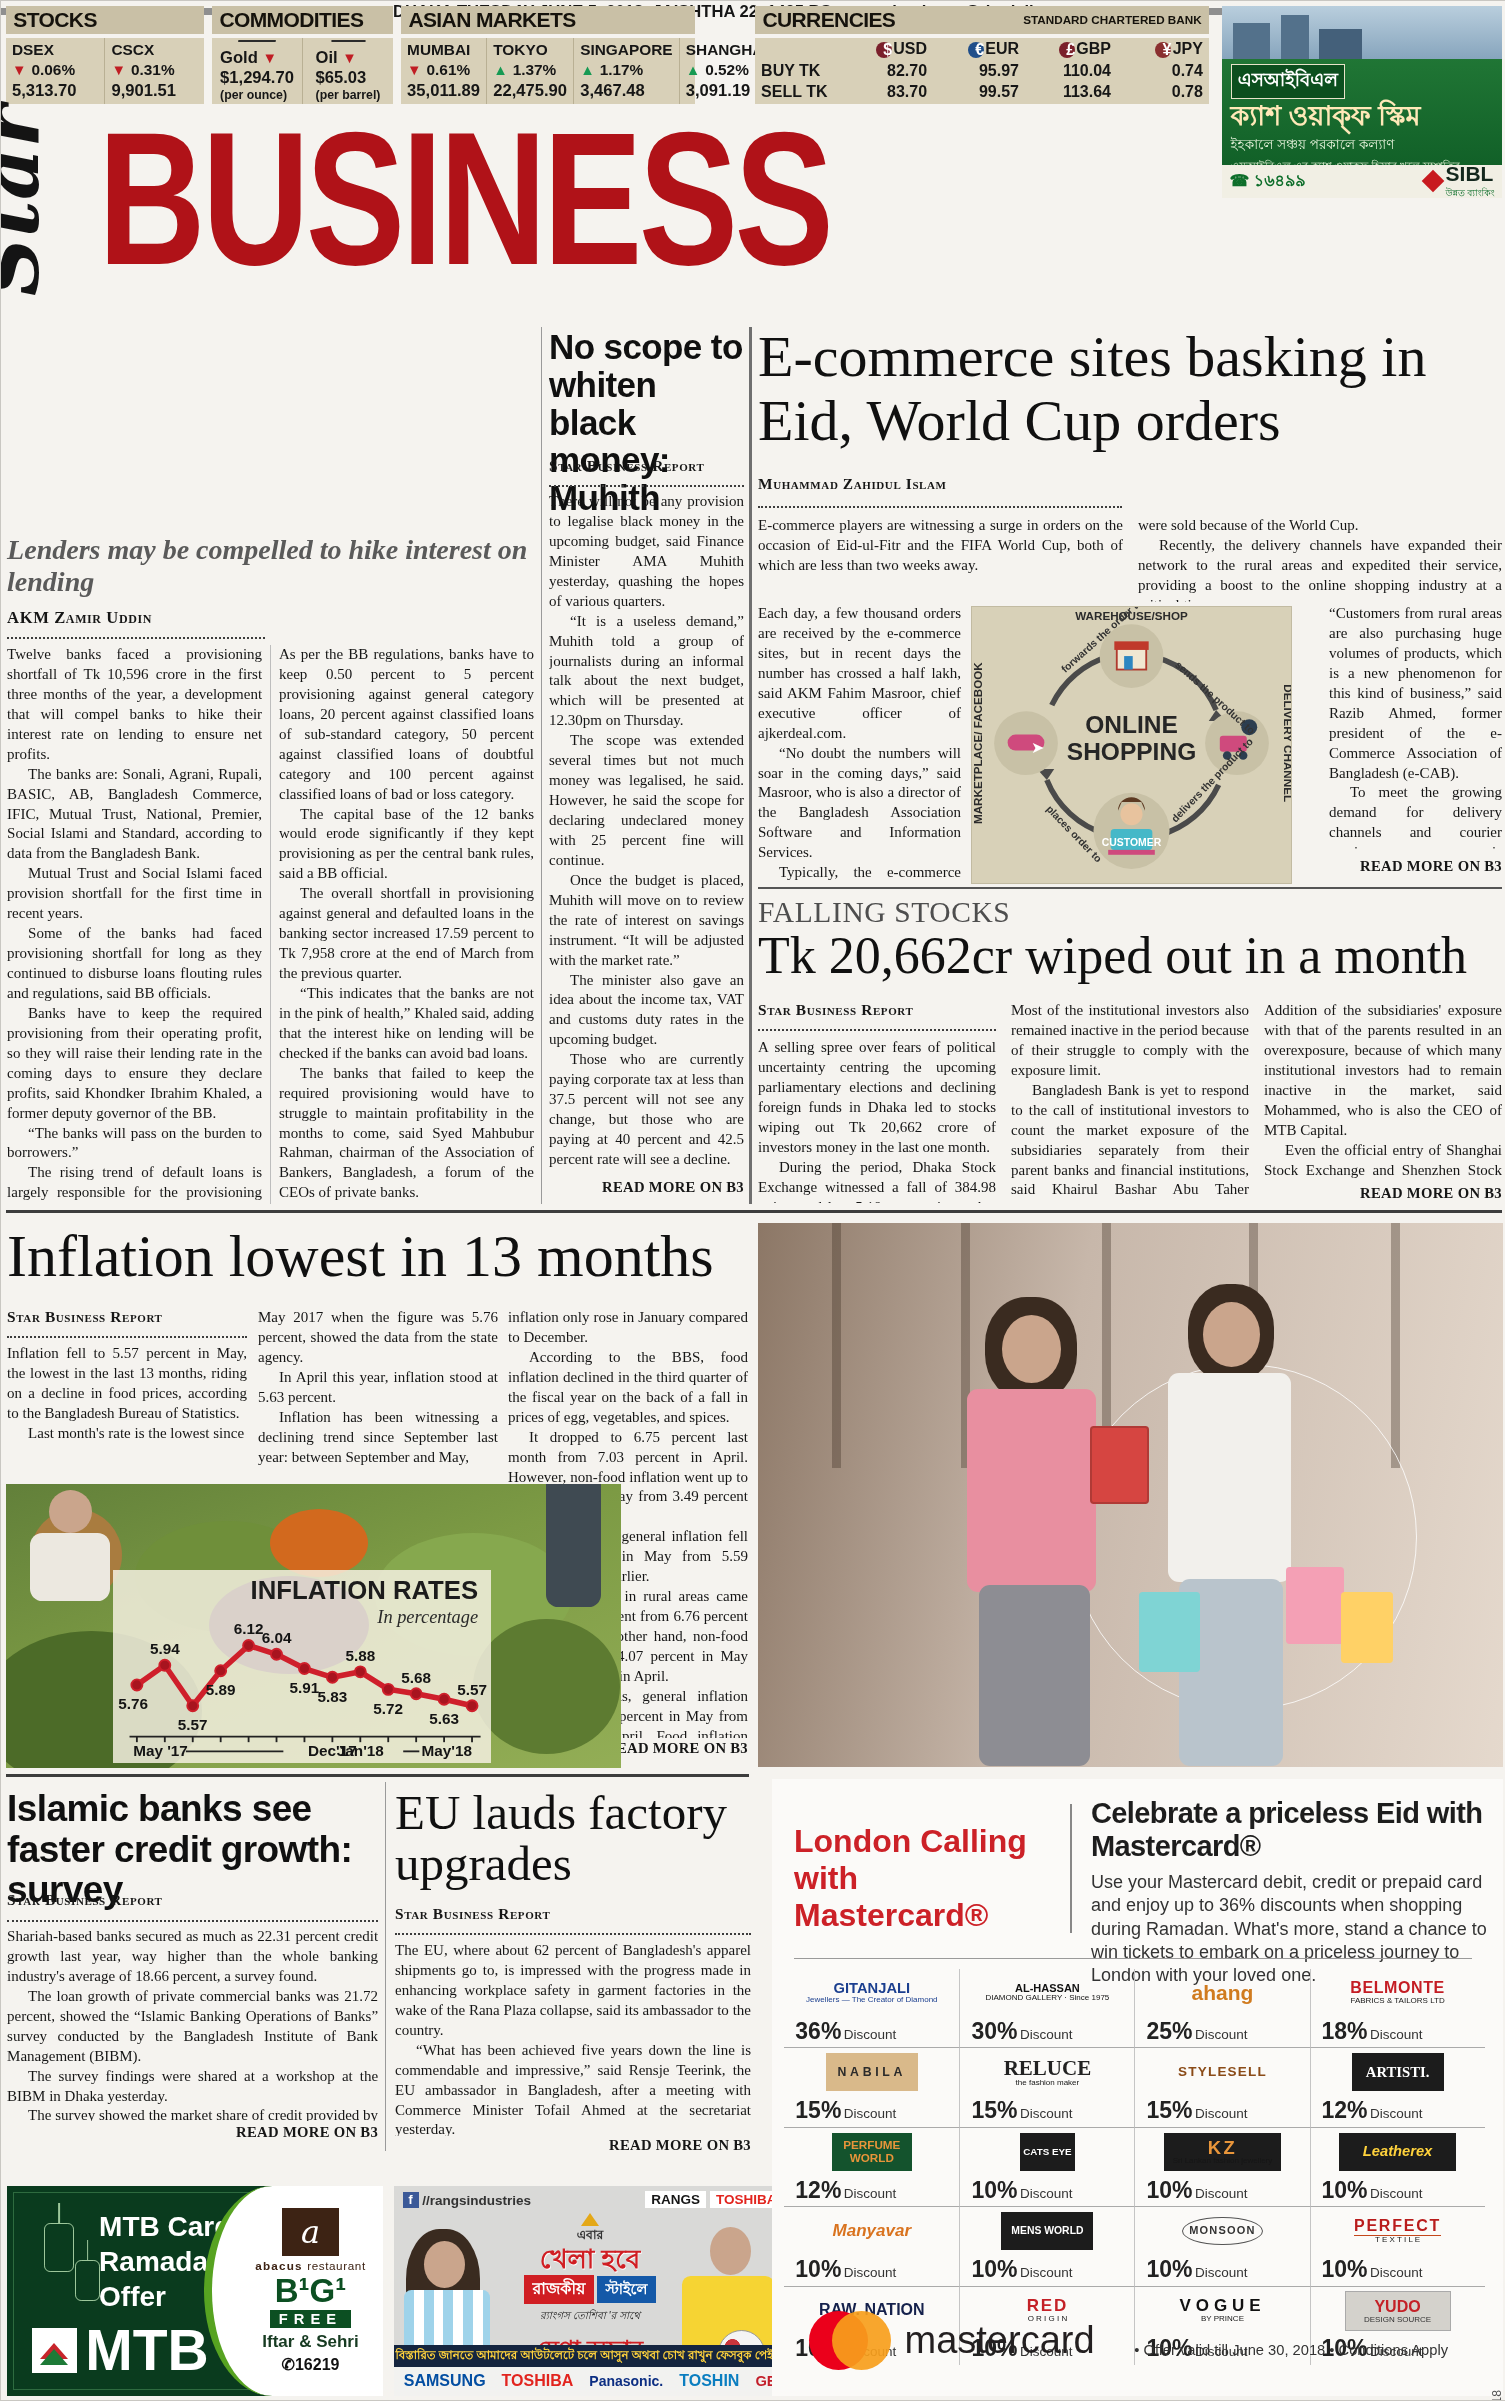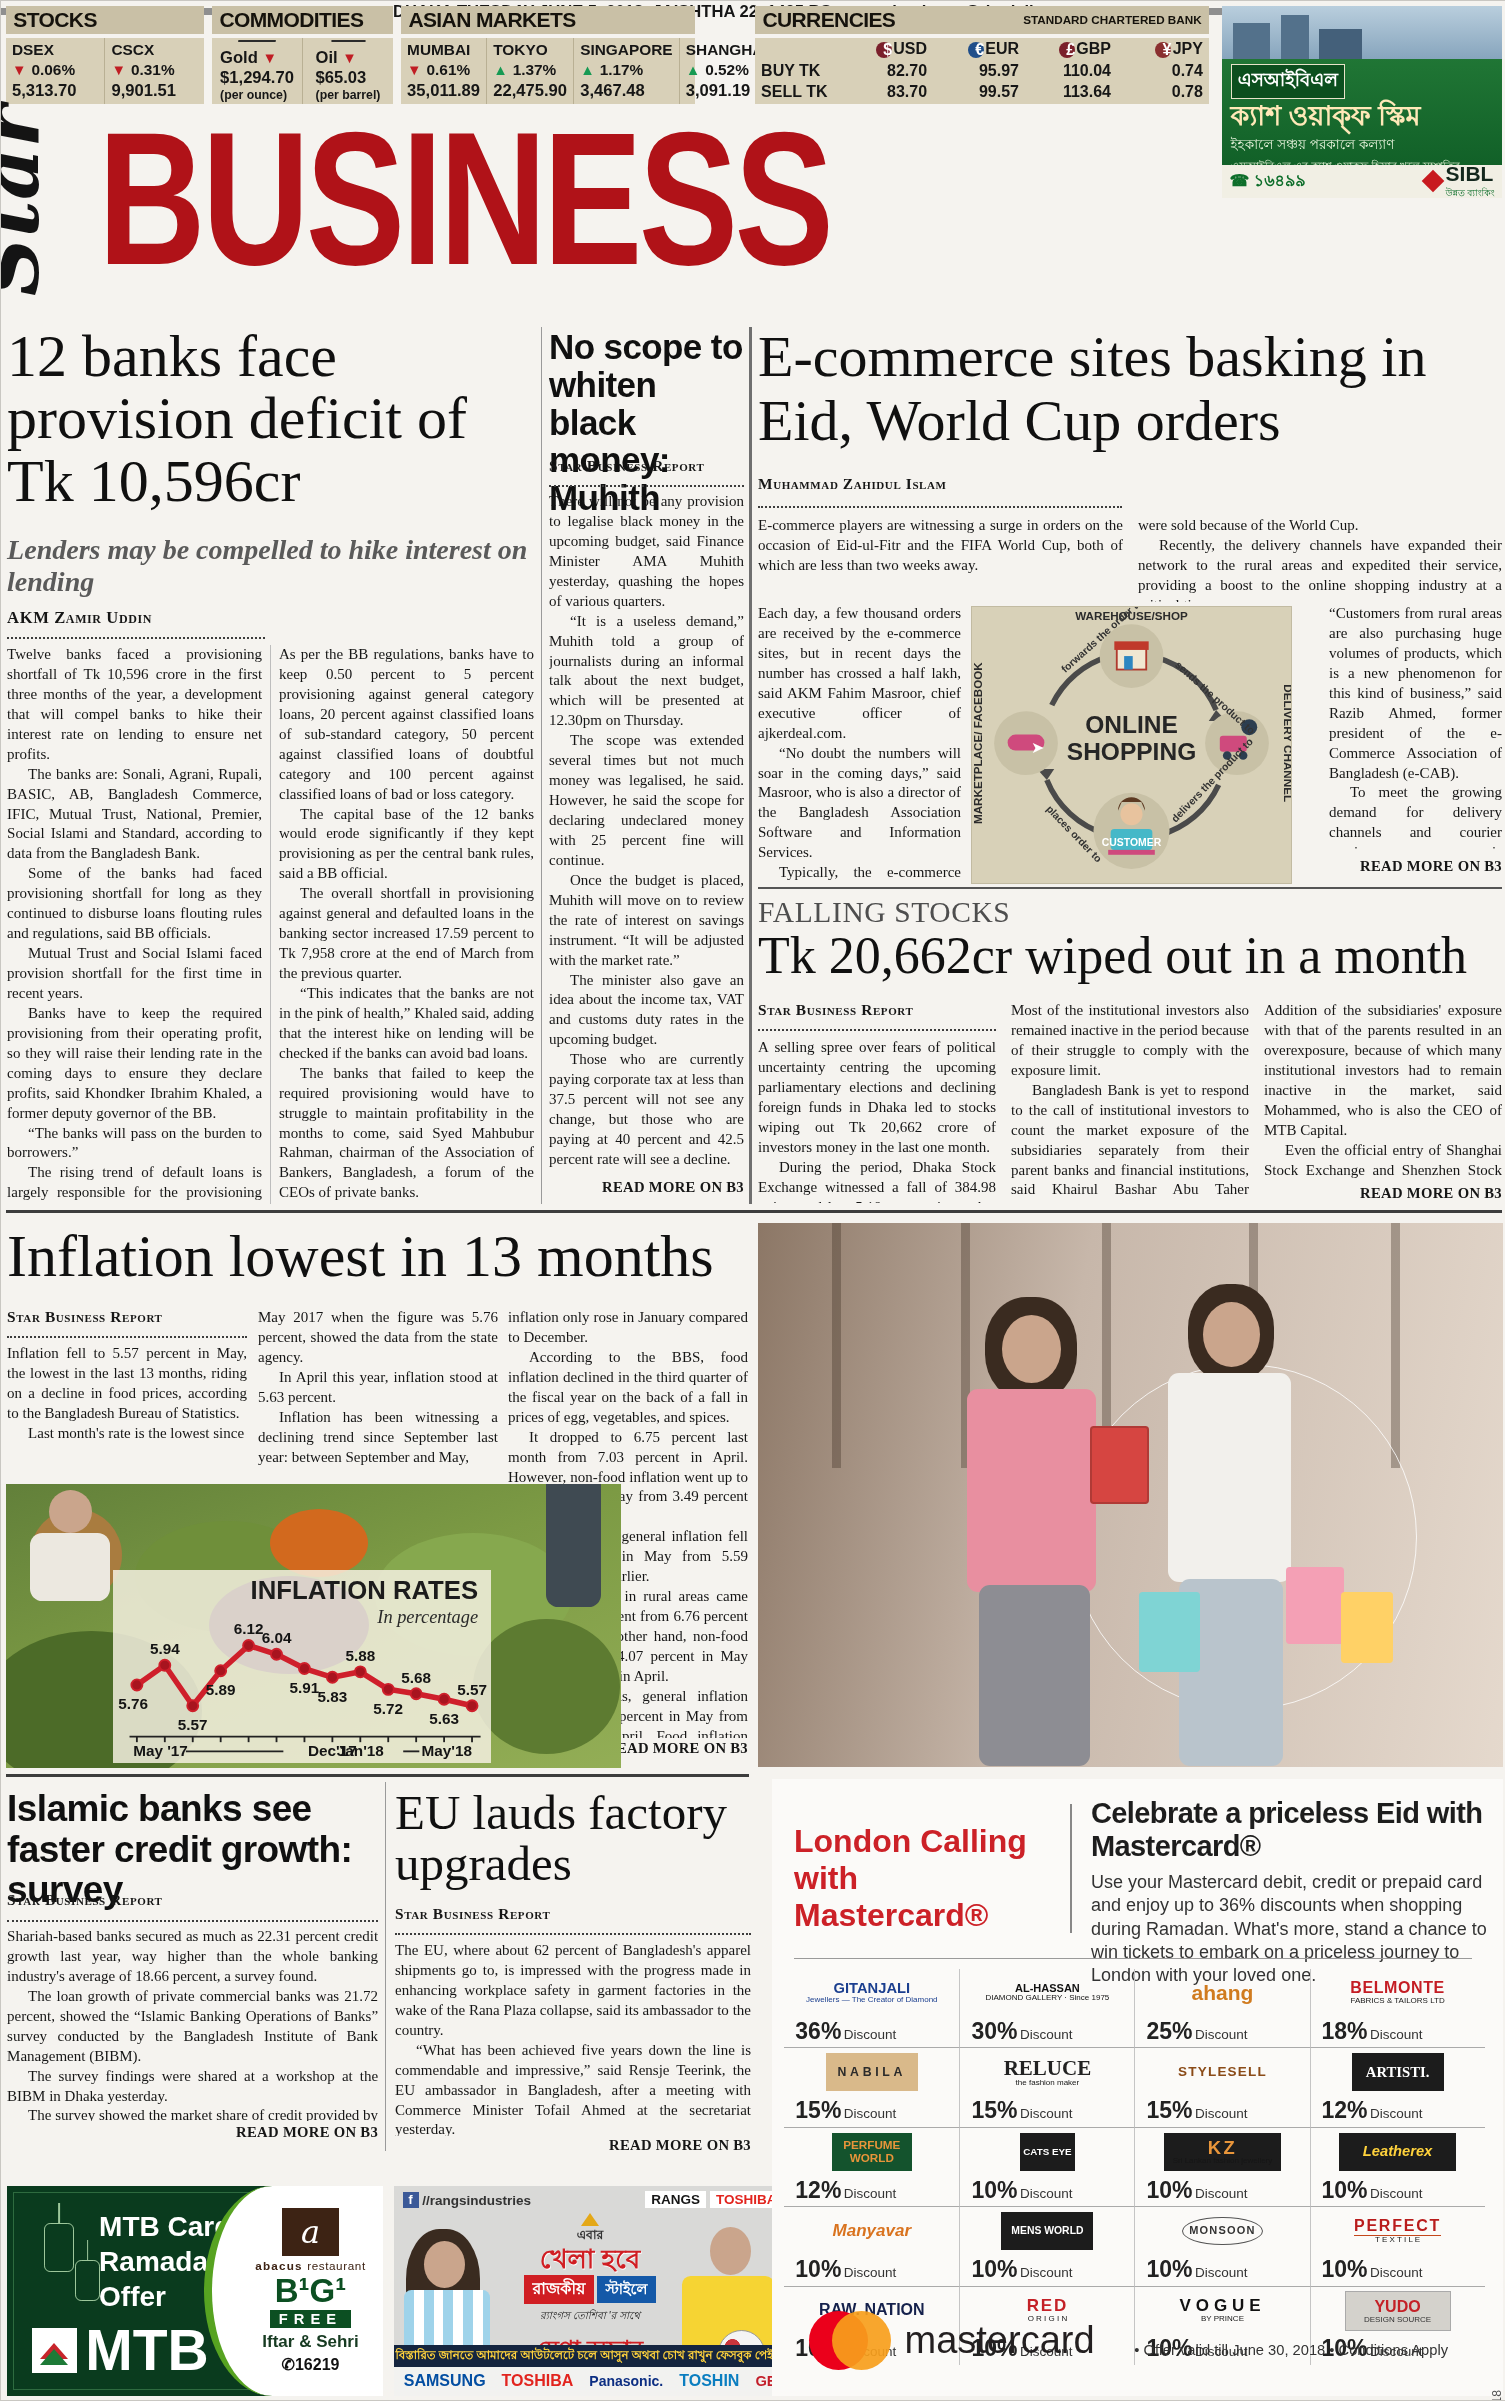--- a/index.html
+++ b/index.html
@@ -311,29 +311,28 @@
   <div id="dateline">
     <div class="dl-bar left"></div>
     <div class="dl-text">
       <span>DHAKA TUESDAY JUNE 5, 2018, JAISHTHA 22, 1425 BS</span>
       <span class="dl-dot"></span>
       <span>starbusiness@thedailystar.net</span>
     </div>
     <div class="dl-bar"></div>
   </div>
 
-  <div class="abs headline-serif" style="left:6.1px;top:324px;width:532px;font-size:60px;line-height:1.04;">12 banks face provision deficit of Tk 10,596cr</div>
   <div class="abs subhead" style="left:6.1px;top:533px;width:528px;font-size:28px;line-height:1.15;">Lenders may be compelled to hike interest on lending</div>
   <div class="abs byline" style="left:6.1px;top:607px;">AKM Zamir Uddin</div>
   <div class="abs dotted" style="left:6.1px;top:630px;width:258px;"></div>
   <div class="abs body-col" id="prov-col1" style="left:6.1px;top:644px;width:255px;height:560px;">
       <p>Twelve banks faced a provisioning shortfall of Tk 10,596 crore in the first three months of the year, a development that will compel banks to hike their interest rate on lending to ensure net profits.</p>
       <p>The banks are: Sonali, Agrani, Rupali, BASIC, AB, Bangladesh Commerce, IFIC, Mutual Trust, National, Premier, Social Islami and Standard, according to data from the Bangladesh Bank.</p>
+      <p>Mutual Trust and Social Islami faced provision shortfall for the first time in recent years.</p>
       <p>Some of the banks had faced provisioning shortfall for long as they continued to disburse loans flouting rules and regulations, said BB officials.</p>
-      <p>Mutual Trust and Social Islami faced provision shortfall for the first time in recent years.</p>
       <p>Banks have to keep the required provisioning from their operating profit, so they will raise their lending rate in the coming days to ensure they declare profits, said Khondker Ibrahim Khaled, a former deputy governor of the BB.</p>
       <p>“The banks will pass on the burden to borrowers.”</p>
       <p>The rising trend of default loans is largely responsible for the provisioning shortfall.</p>
     </div>
   <div class="abs body-col" id="prov-col2" style="left:278px;top:644px;width:255px;height:560px;">
       <p>As per the BB regulations, banks have to keep 0.50 percent to 5 percent provisioning against general category loans, 20 percent against classified loans of sub-standard category, 50 percent against classified loans of doubtful category and 100 percent against classified loans of bad or loss category.</p>
       <p>The capital base of the 12 banks would erode significantly if they kept provisioning as per the central bank rules, said a BB official.</p>
       <p>The overall shortfall in provisioning against general and defaulted loans in the banking sector increased 17.59 percent to Tk 7,958 crore at the end of March from the previous quarter.</p>
       <p>“This indicates that the banks are not in the pink of health,” Khaled said, adding that the interest hike on lending will be checked if the banks can avoid bad loans.</p>
       <p>The banks that failed to keep the required provisioning would have to struggle to maintain profitability in the months to come, said Syed Mahbubur Rahman, chairman of the Association of Bankers, Bangladesh, a forum of the CEOs of private banks.</p>

